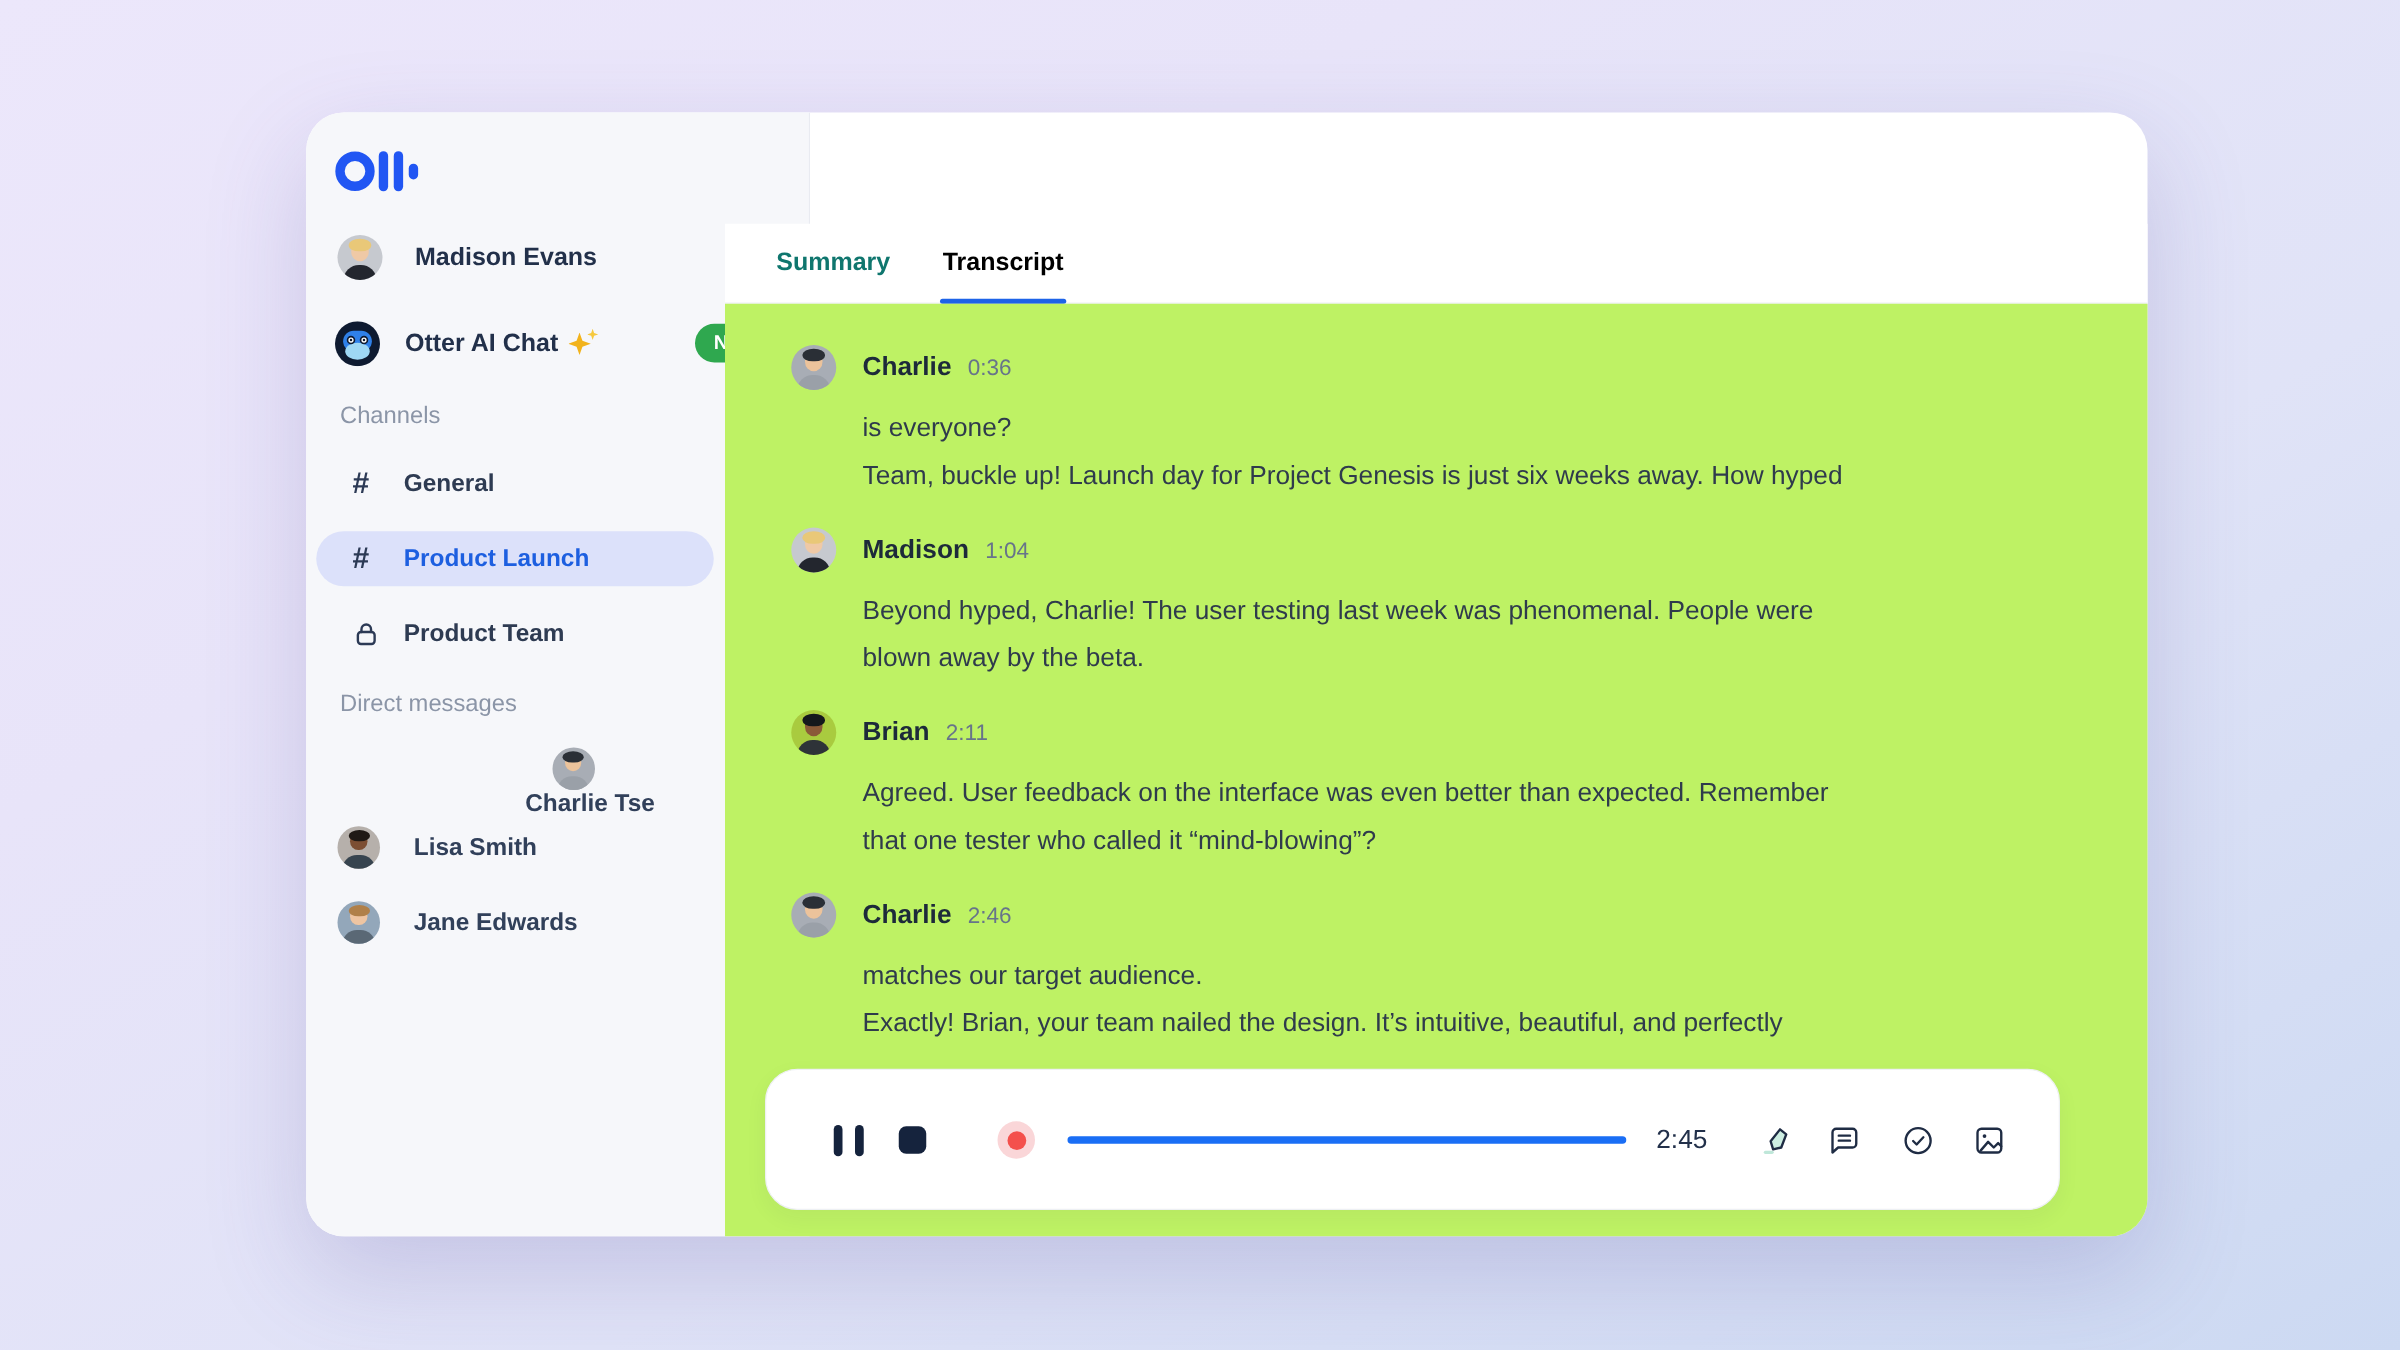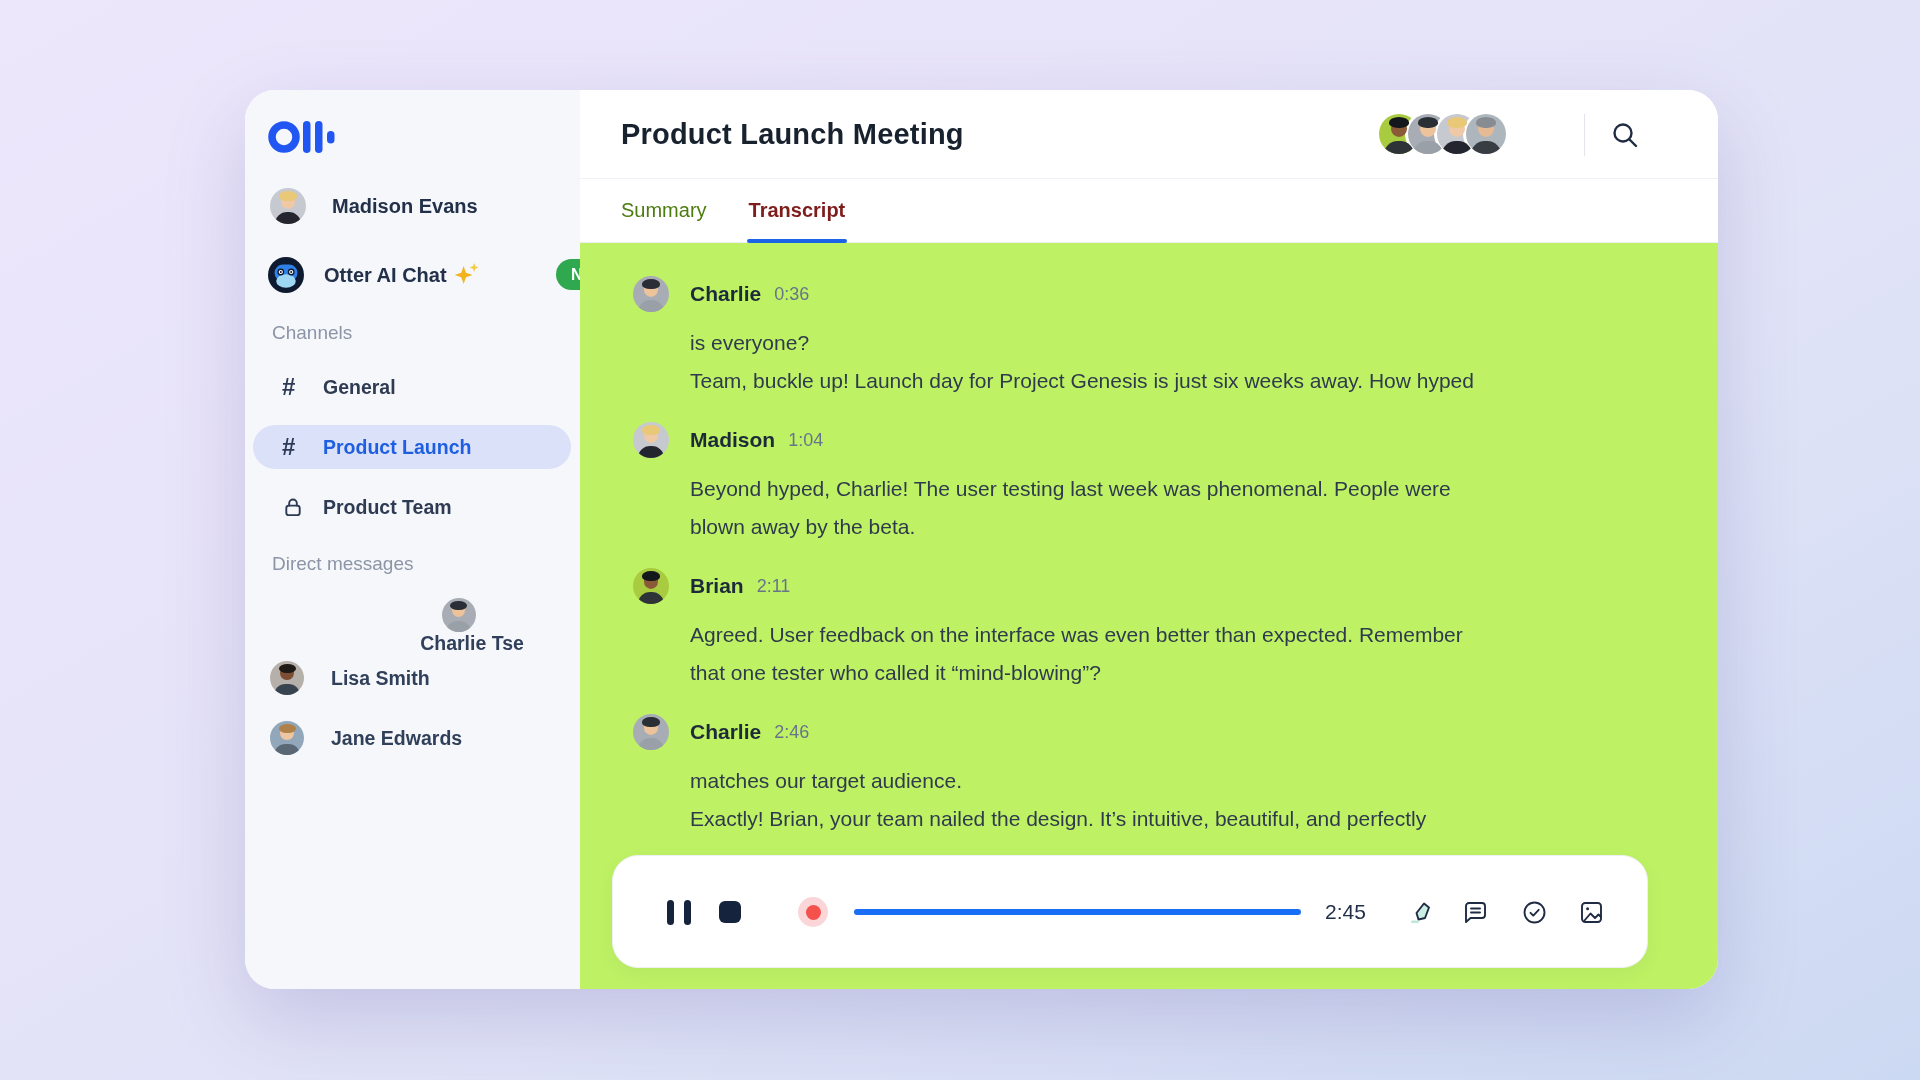--- a/index.html
+++ b/index.html
@@ -78,22 +78,22 @@
   .title-bar { position:absolute; left:0; right:0; top:0; height:89px; background:#fff; border-radius:0 30px 0 0; border-bottom:1px solid #f0f1f6; }
   .page-title { position:absolute; left:41px; top:28px; font-size:29px; font-weight:700; color:#18222f; letter-spacing:.2px; }
   .participants { position:absolute; right:212px; top:24px; display:flex; }
   .participants .av { margin-left:-11px; }
   .participants .av:first-child { margin-left:0; }
   .hdr-divider { position:absolute; right:133px; top:24px; width:1px; height:42px; background:#e2e5ec; }
   .search-btn { position:absolute; right:78px; top:30px; width:30px; height:30px; cursor:pointer; }
 
   .tab-bar { position:absolute; left:0; right:0; top:89px; height:64px; background:#fff; border-bottom:1px solid #edeff4; display:flex; align-items:stretch; padding-left:41px; }
   .tab { display:flex; align-items:center; font-size:20px; cursor:pointer; margin-right:42px; position:relative; }
-  .tab-inactive { color:#4d7c0f; font-weight:400; }
-  .tab-active { color:#7f1d1d; font-weight:700; }
+  .tab-inactive { color:#0f766e; font-weight:700; }
+  .tab-active { color:#000000; font-weight:700; }
   .tab-active::after { content:""; position:absolute; left:-2px; right:-2px; bottom:-1px; height:4px; background:#1d63e8; border-radius:3px; }
 
   .content { position:absolute; left:0; right:0; top:153px; bottom:0; background:#bef264; border-radius:0 0 30px 0; }
 
   .msg { position:absolute; left:53px; }
   .msg-head { display:flex; align-items:center; }
   .msg-speaker { margin-left:21px; font-size:21px; font-weight:700; color:#1d2a3a; }
   .msg-time { margin-left:13px; font-size:18px; font-weight:500; color:#67748a; }
   .msg-body { margin-left:57px; margin-top:12px; }
   .msg-line { font-size:21px; color:#2f3b4c; line-height:38px; white-space:nowrap; }
@@ -201,44 +201,20 @@
     <div class="srow dm-row dm-2">
       <span class="av av34 av-lisa">
           <i class="hair"></i>
         </span>
       <span class="name">Lisa Smith</span>
     </div>
   </div>
 
   <div class="main">
 
-    <div class="title-bar">
-      <div class="page-title">Product Launch Meeting</div>
-      <div class="participants">
-        <span class="av av40 av-brian">
-            <i class="hair"></i>
-          </span>
-        <span class="av av40 av-charlie">
-            <i class="hair"></i>
-          </span>
-        <span class="av av40 av-madison">
-            <i class="hair"></i>
-          </span>
-        <span class="av av40 av-p4">
-            <i class="hair"></i>
-          </span>
-      </div>
-      <div class="hdr-divider"></div>
-      <div class="search-btn">
-        <svg width="30" height="30" viewBox="0 0 30 30" fill="none" stroke="#1f2c44" stroke-width="2.4" stroke-linecap="round">
-          <circle cx="13" cy="13" r="8.5"></circle>
-          <line x1="19.5" y1="19.5" x2="26" y2="26"></line>
-        </svg>
-      </div>
-    </div>
 
     <div class="tab-bar">
       <div class="tab tab-inactive">Summary</div>
       <div class="tab tab-active">Transcript</div>
     </div>
 
     <div class="content">
 
       <div class="msg m1">
         <div class="msg-head">

